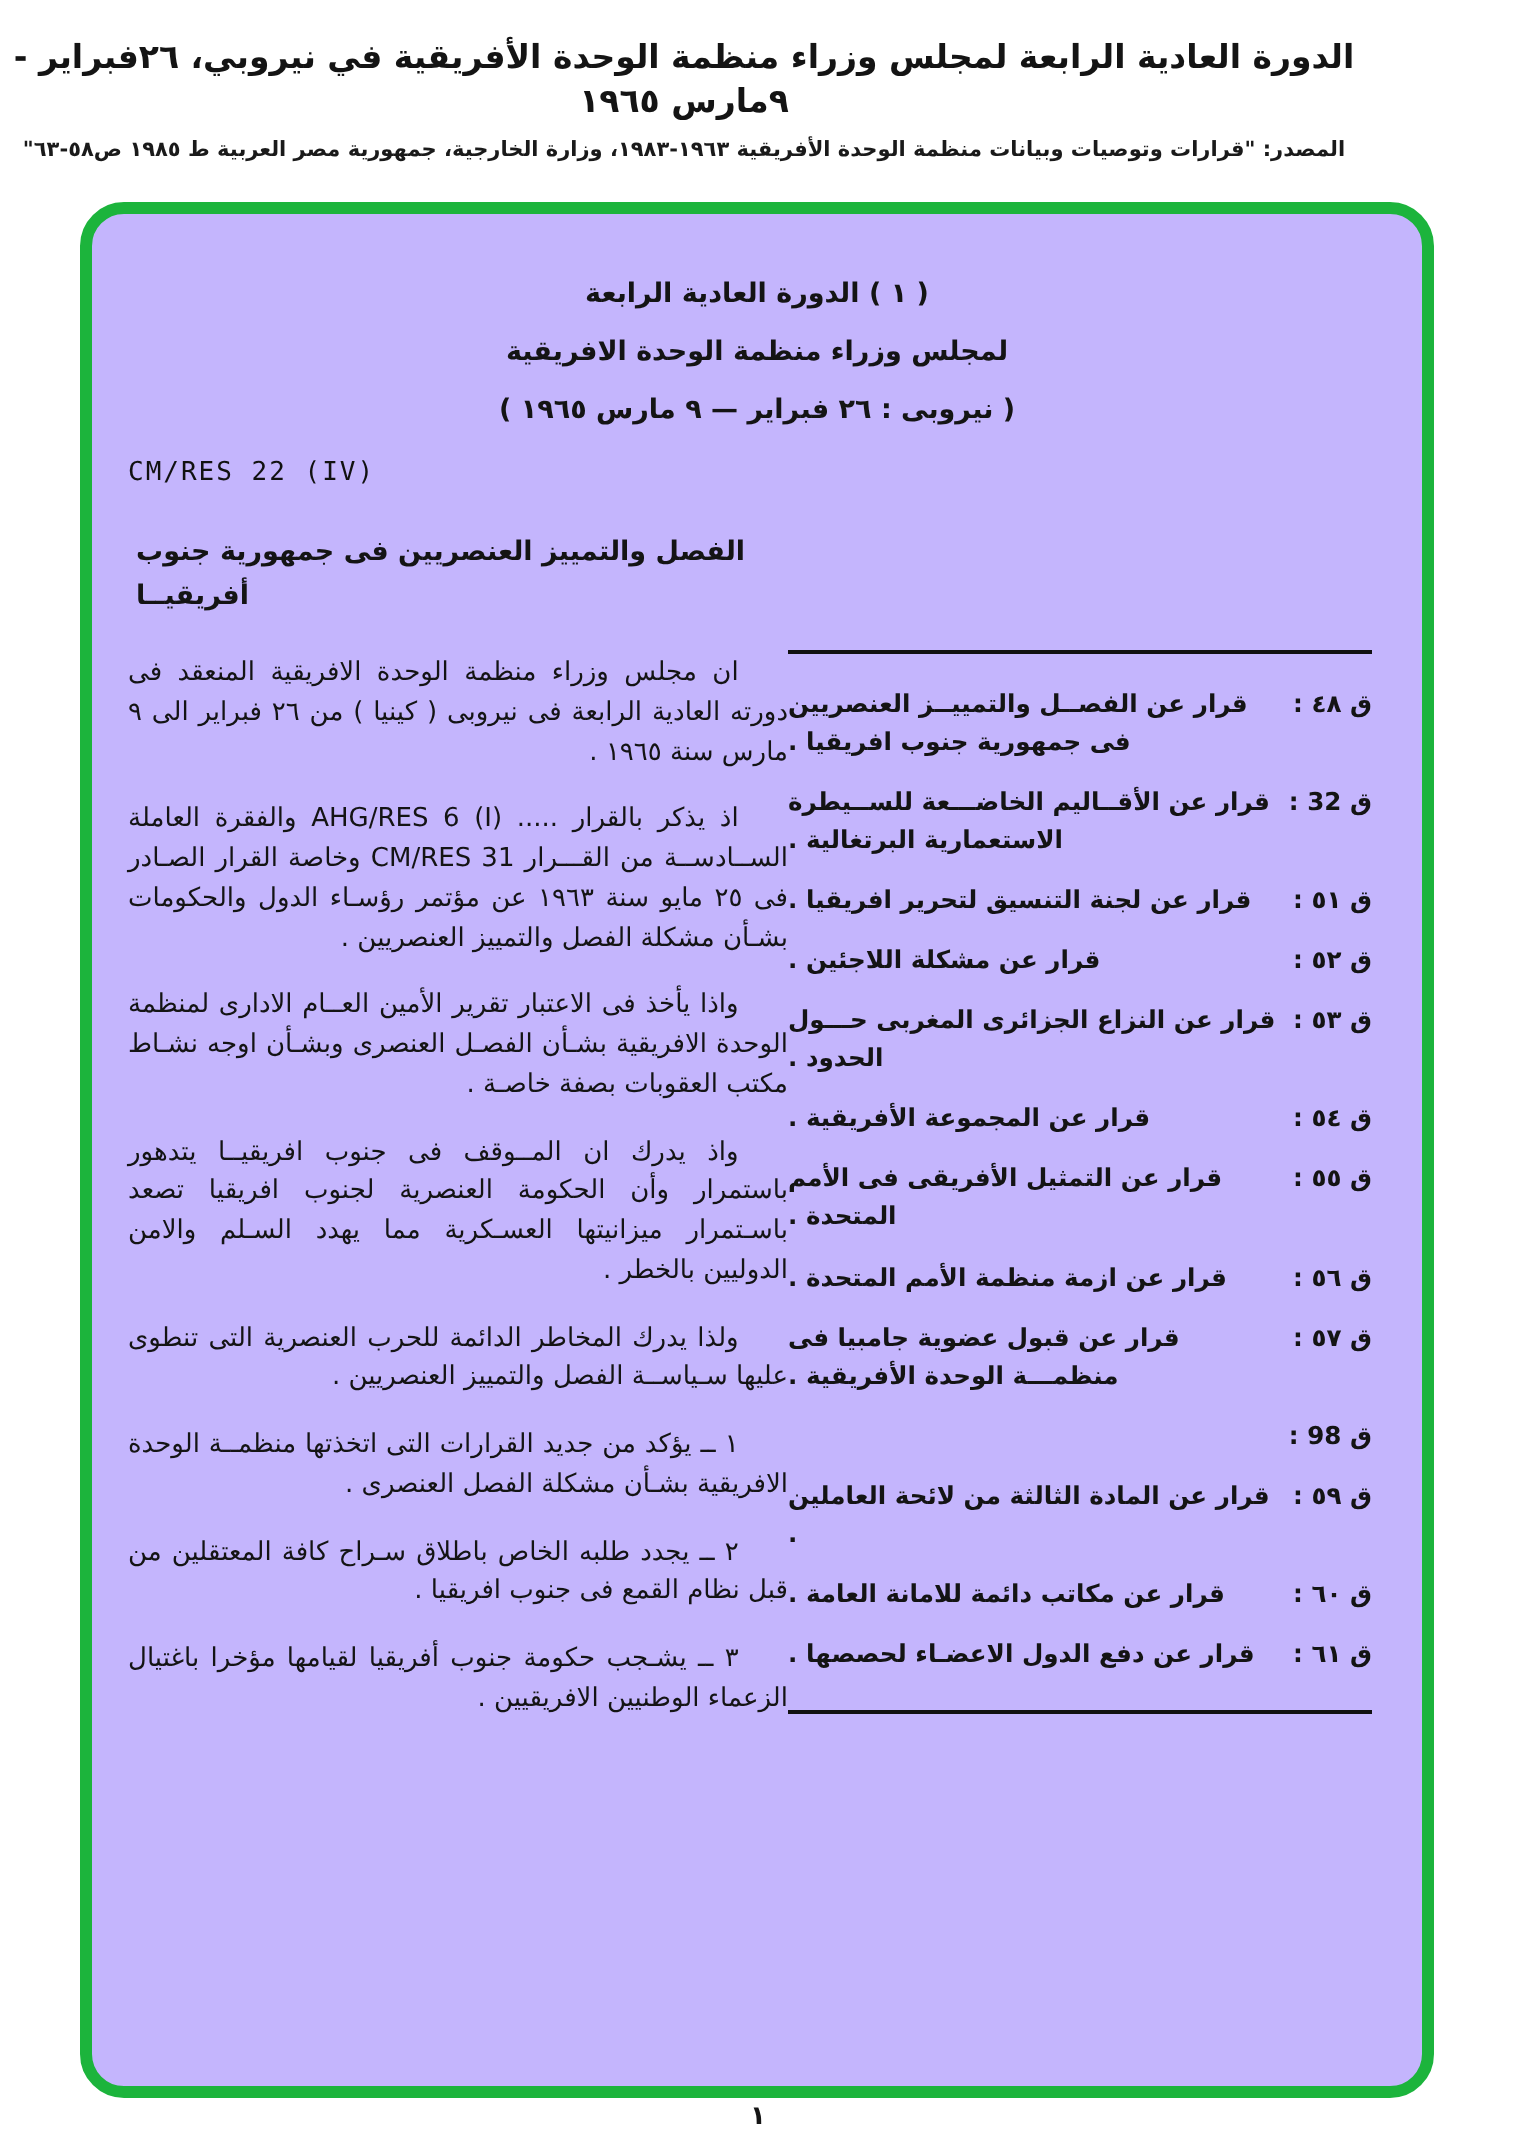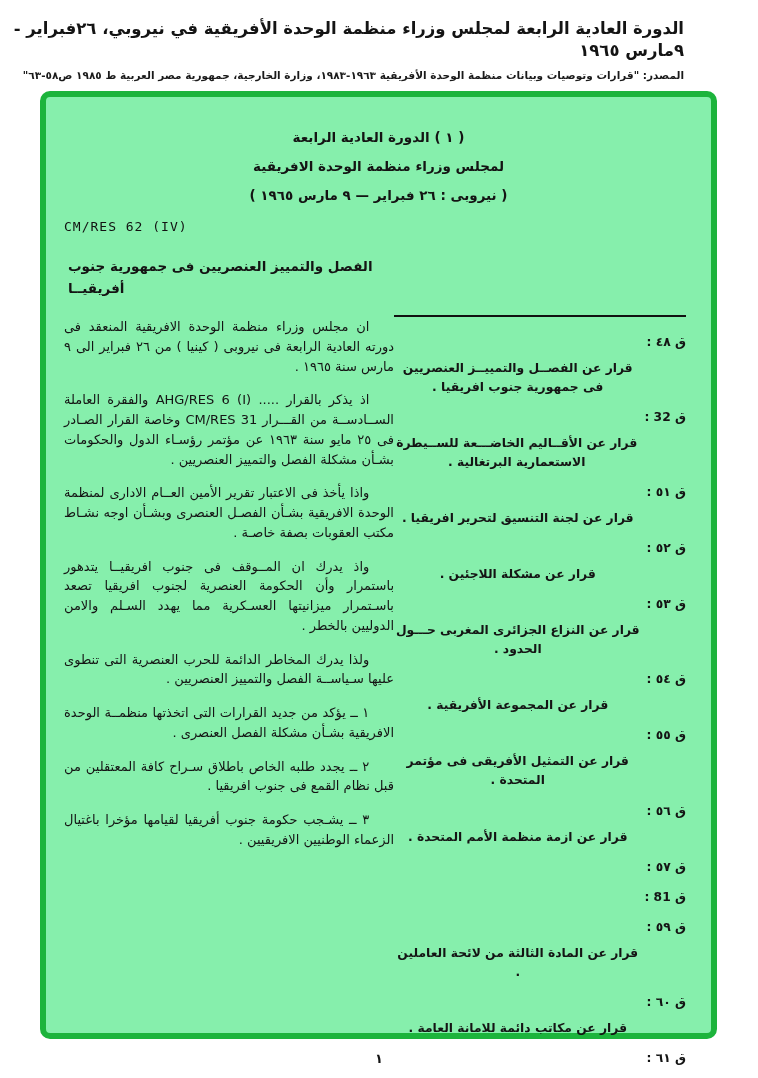--- a/index.html
+++ b/index.html
@@ -3,32 +3,32 @@
 <meta charset="utf-8">
 <style>
   html,body{margin:0;padding:0;}
   body{
     width:758px;height:1078px;position:relative;background:#ffffff;
     font-family:"DejaVu Sans",sans-serif;color:#141414;
     -webkit-font-smoothing:antialiased;overflow:hidden;
   }
   
   .page-header{
-    position:absolute;top:18px;left:0;width:684px;direction:rtl;
+    position:absolute;top:18px;left:0;width:684px;text-align:center;direction:rtl;
   }
   .header-title{
     font-size:16.5px;font-weight:bold;letter-spacing:0;line-height:1.35;
   }
   .source-line{
     margin-top:6px;font-size:10.5px;font-weight:bold;color:#1a1a1a;direction:rtl;
   }
   
   .doc-frame{
-    position:absolute;left:40px;top:91px;width:665px;height:936px;
-    border:6px solid #1cb43c;border-radius:10px;background:#86efac;
+    position:absolute;left:40px;top:101px;width:665px;height:936px;
+    border:6px solid #1cb43c;border-radius:22px;background:#c4b5fd;
   }
   .doc-inner{position:relative;width:100%;height:100%;}
   .session-title{
     position:absolute;top:26px;left:0;width:100%;text-align:center;direction:rtl;
     font-weight:bold;font-size:13.5px;line-height:2.15;
   }
   
   .col-left{
     position:absolute;top:122px;left:18px;width:330px;direction:rtl;text-align:right;
   }
@@ -50,21 +50,21 @@
   }
   .toc-rule{height:2px;background:#111;width:100%;margin:0;border:0;}
   .toc-rule.top{margin-bottom:16px;}
   .toc-rule.bottom{margin-top:18px;}
   .toc-list{margin:0;padding:0;list-style:none;}
   .toc-item{
     display:flex;direction:rtl;gap:5px;margin-bottom:11px;
     font-weight:bold;font-size:12.3px;line-height:1.55;
   }
   .toc-num{flex:0 0 auto;white-space:nowrap;}
-  .toc-text{flex:1 1 auto;text-align:center;margin-top:26px;}
+  .toc-text{flex:1 1 auto;text-align:left;}
   
   .page-number{
     position:absolute;left:0;bottom:12px;width:758px;text-align:center;
     font-size:13px;font-weight:bold;direction:rtl;
   }
 </style>
 </head>
 <body>
 
 <div class="page-header">
@@ -75,21 +75,21 @@
 <div class="doc-frame">
   <div class="doc-inner">
 
     <div class="session-title">
       <div>( ١ ) الدورة العادية الرابعة</div>
       <div>لمجلس وزراء منظمة الوحدة الافريقية</div>
       <div>( نيروبى : ٢٦ فبراير — ٩ مارس ١٩٦٥ )</div>
     </div>
 
     <div class="col-left">
-      <div class="res-code">CM/RES 62 (IV)</div>
+      <div class="res-code">CM/RES 22 (IV)</div>
       <div class="res-heading">الفصل والتمييز العنصريين فى جمهورية جنوب أفريقيــا</div>
       <p class="res-para">ان مجلس وزراء منظمة الوحدة الافريقية المنعقد فى دورته العادية الرابعة فى نيروبى ( كينيا ) من ٢٦ فبراير الى ٩ مارس سنة ١٩٦٥ .</p>
       <p class="res-para">اذ يذكر بالقرار ..... AHG/RES 6 (I) والفقرة العاملة الســادســة من القـــرار CM/RES 31 وخاصة القرار الصـادر فى ٢٥ مايو سنة ١٩٦٣ عن مؤتمر رؤسـاء الدول والحكومات بشـأن مشكلة الفصل والتمييز العنصريين .</p>
       <p class="res-para">واذا يأخذ فى الاعتبار تقرير الأمين العــام الادارى لمنظمة الوحدة الافريقية بشـأن الفصـل العنصرى وبشـأن اوجه نشـاط مكتب العقوبات بصفة خاصـة .</p>
       <p class="res-para">واذ يدرك ان المــوقف فى جنوب افريقيــا يتدهور باستمرار وأن الحكومة العنصرية لجنوب افريقيا تصعد باسـتمرار ميزانيتها العسـكرية مما يهدد السـلم والامن الدوليين بالخطر .</p>
       <p class="res-para">ولذا يدرك المخاطر الدائمة للحرب العنصرية التى تنطوى عليها سـياســة الفصل والتمييز العنصريين .</p>
       <p class="res-para">١ ــ يؤكد من جديد القرارات التى اتخذتها منظمــة الوحدة الافريقية بشـأن مشكلة الفصل العنصرى .</p>
       <p class="res-para">٢ ــ يجدد طلبه الخاص باطلاق سـراح كافة المعتقلين من قبل نظام القمع فى جنوب افريقيا .</p>
       <p class="res-para">٣ ــ يشـجب حكومة جنوب أفريقيا لقيامها مؤخرا باغتيال الزعماء الوطنيين الافريقيين .</p>
     </div>
@@ -116,31 +116,32 @@
         <li class="toc-item">
           <span class="toc-num">ق ٥٣ :</span>
           <span class="toc-text">قرار عن النزاع الجزائرى المغربى حـــول الحدود .</span>
         </li>
         <li class="toc-item">
           <span class="toc-num">ق ٥٤ :</span>
           <span class="toc-text">قرار عن المجموعة الأفريقية .</span>
         </li>
         <li class="toc-item">
           <span class="toc-num">ق ٥٥ :</span>
-          <span class="toc-text">قرار عن التمثيل الأفريقى فى مؤتمر المتحدة .</span>
+          <span class="toc-text">قرار عن التمثيل الأفريقى فى الأمم المتحدة .</span>
         </li>
         <li class="toc-item">
           <span class="toc-num">ق ٥٦ :</span>
           <span class="toc-text">قرار عن ازمة منظمة الأمم المتحدة .</span>
         </li>
         <li class="toc-item">
           <span class="toc-num">ق ٥٧ :</span>
+          <span class="toc-text">قرار عن قبول عضوية جامبيا فى منظمـــة الوحدة الأفريقية .</span>
         </li>
         <li class="toc-item">
-          <span class="toc-num">ق 81 :</span>
+          <span class="toc-num">ق 98 :</span>
         </li>
         <li class="toc-item">
           <span class="toc-num">ق ٥٩ :</span>
           <span class="toc-text">قرار عن المادة الثالثة من لائحة العاملين .</span>
         </li>
         <li class="toc-item">
           <span class="toc-num">ق ٦٠ :</span>
           <span class="toc-text">قرار عن مكاتب دائمة للامانة العامة .</span>
         </li>
         <li class="toc-item">

